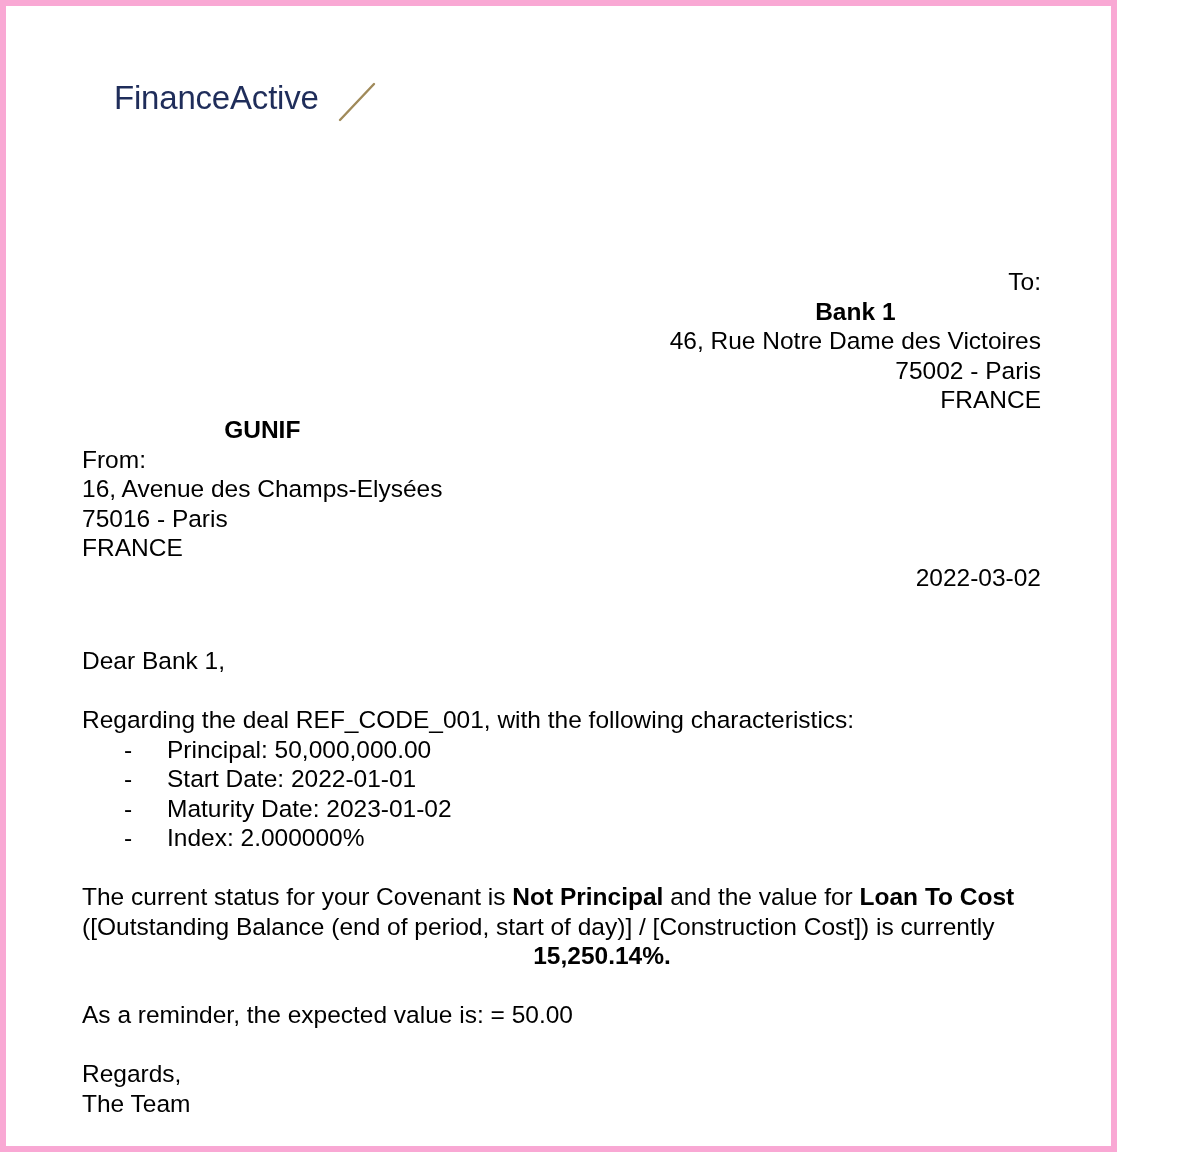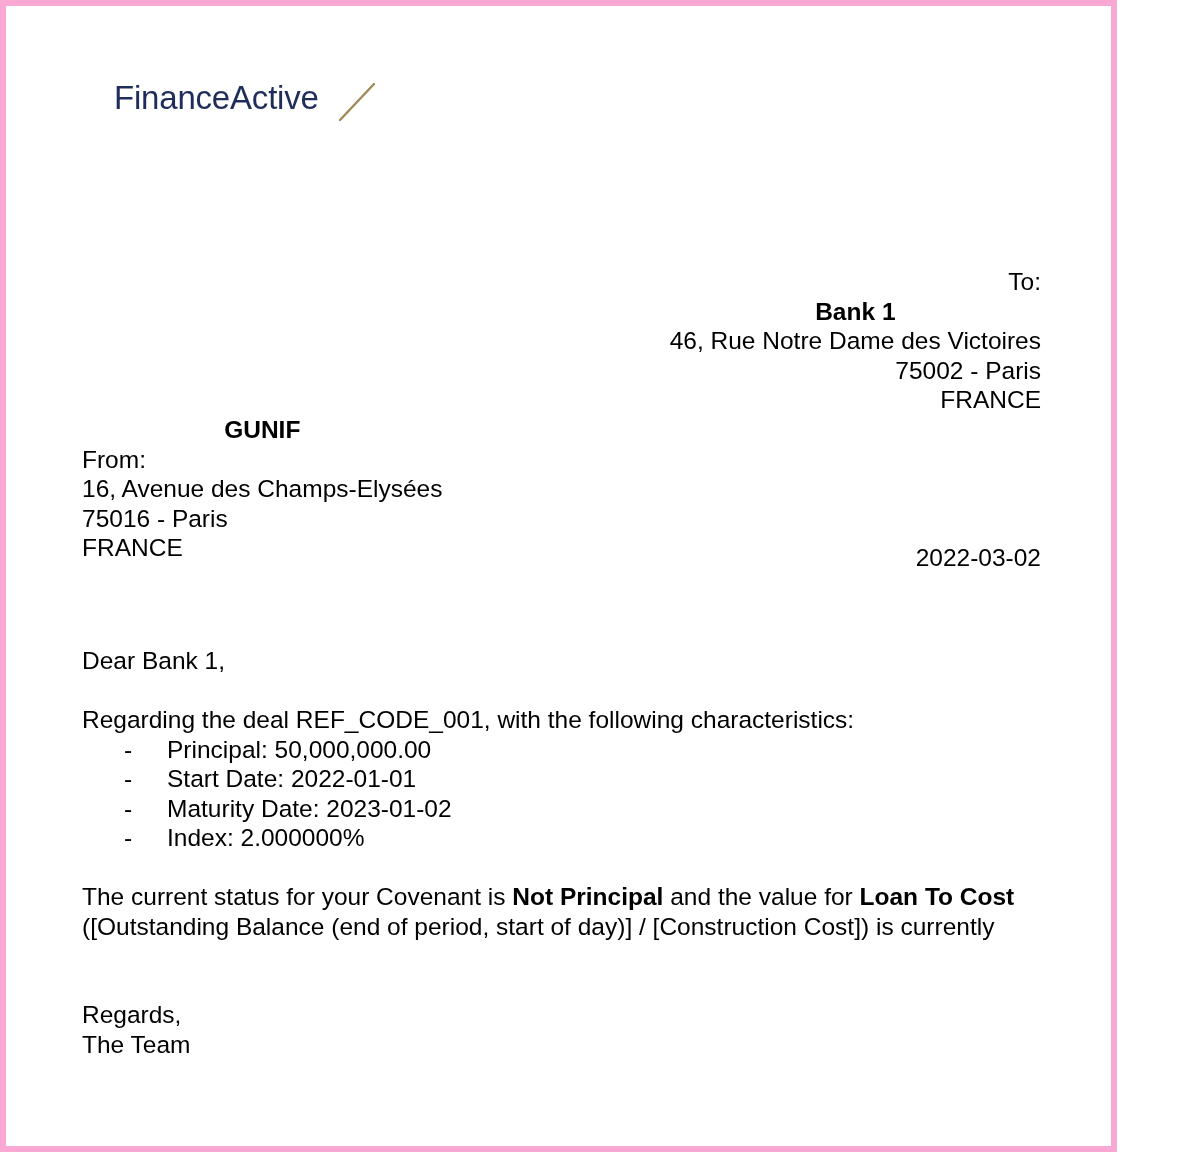--- a/index.html
+++ b/index.html
@@ -39,21 +39,21 @@
       margin-top: 29px;
     }
     .from-block {
       position: absolute;
       left: 76px;
       top: 409px;
     }
     .date {
       position: absolute;
       right: 70px;
-      top: 537px;
+      top: 557px;
     }
     .body-block {
       position: absolute;
       left: 76px;
       top: 640px;
       width: 1040px;
     }
     .line { white-space: nowrap; }
     .b { font-weight: bold; text-align: center; }
     .i { }
@@ -100,20 +100,22 @@
     <ul class="list">
       <li><span class="dash">-</span><span>Principal: 50,000,000.00</span></li>
       <li><span class="dash">-</span><span>Start Date: 2022-01-01</span></li>
       <li><span class="dash">-</span><span>Maturity Date: 2023-01-02</span></li>
       <li><span class="dash">-</span><span>Index: 2.000000%</span></li>
     </ul>
     <div class="gap"></div>
     <div>
       <div class="line"><span>The current status for your Covenant is </span><span class="b">Not Principal</span><span> and the value for </span><span class="b">Loan To Cost</span></div>
       <div class="line"><span class="i">([Outstanding Balance (end of period, start of day)] / [Construction Cost])</span><span> is currently</span></div>
+      <div class="line b">15,250.14%.</div>
     </div>
     <div class="gap"></div>
+    <div class="line">As a reminder, the expected value is: = 50.00</div>
     <div class="gap"></div>
     <div class="line">Regards,</div>
     <div class="line">The Team</div>
   </div>
 
 </div>
 
 </body></html>

